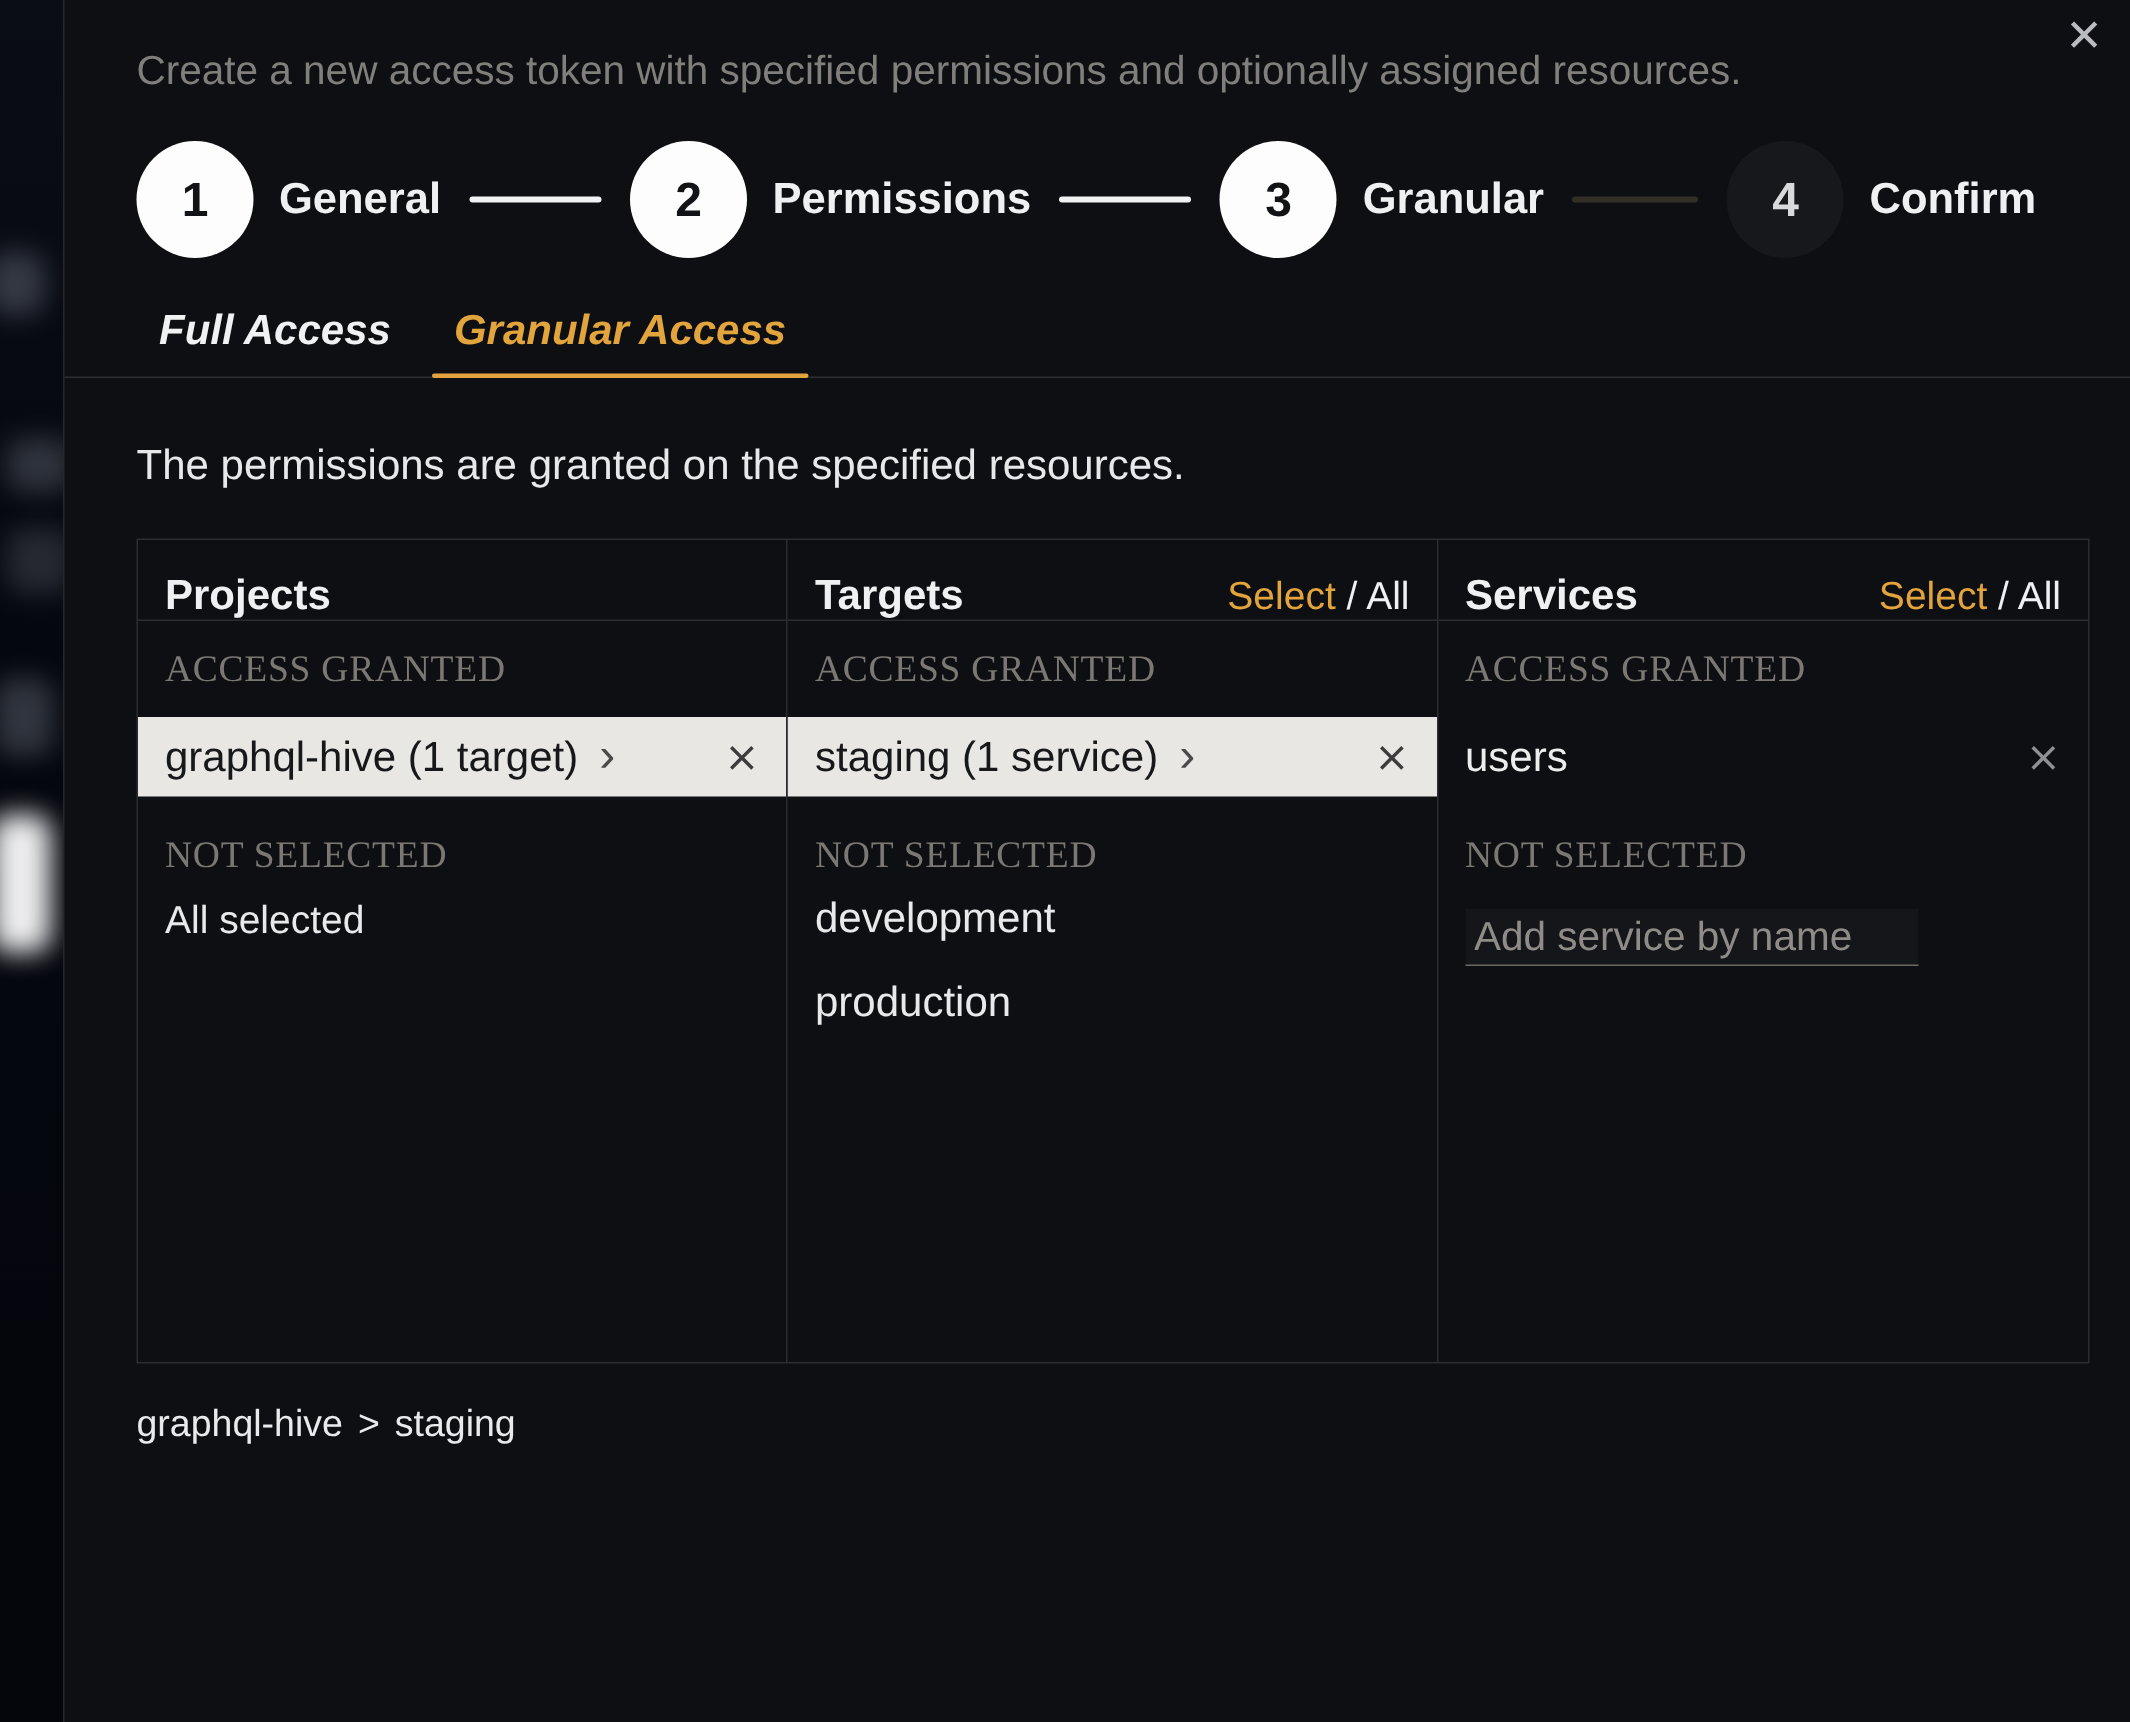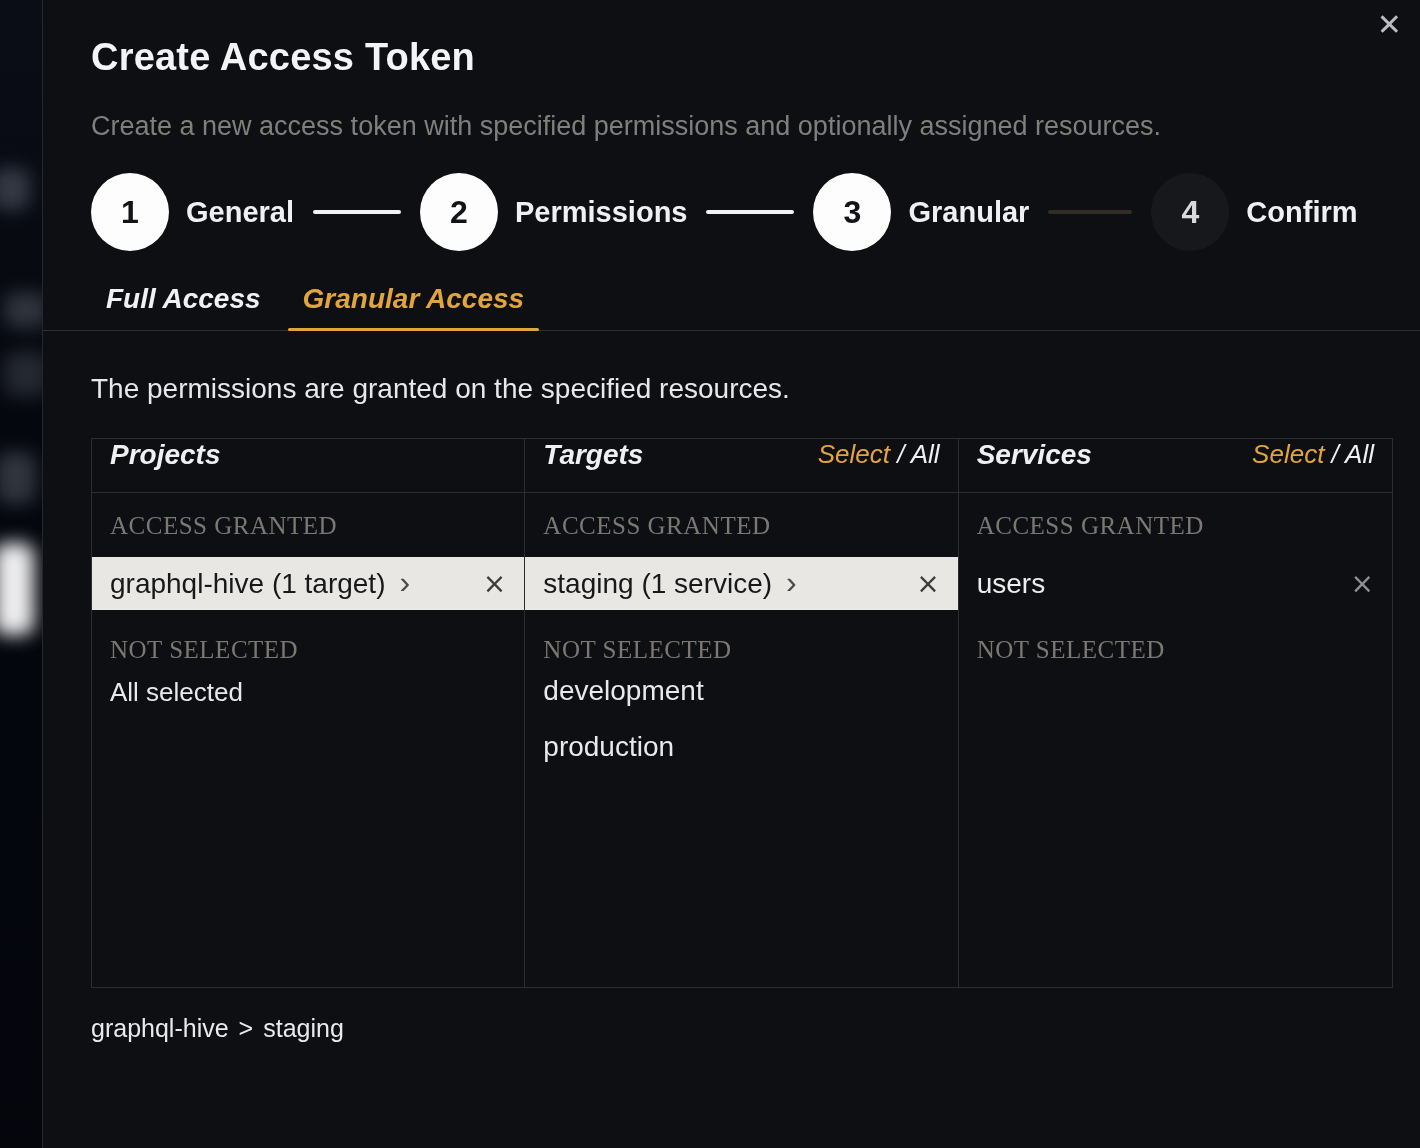--- a/index.html
+++ b/index.html
@@ -73,22 +73,22 @@
   .description{margin-top:42px;font-size:28px;color:#e7e8ea;}
   
   .selector{
     margin-top:33px;height:550px;width:1302px;
     border:1px solid var(--border);
     display:grid;grid-template-columns:1fr 1fr 1fr;
   }
   .col{display:flex;flex-direction:column;overflow:hidden;}
   .col:not(:last-child){border-right:1px solid var(--border);}
   .col-header{
-    height:54px;flex:none;display:flex;align-items:flex-start;justify-content:space-between;
-    padding:0 18px;border-bottom:1px solid var(--border);font-style:italic;
+    height:54px;flex:none;display:flex;align-items:flex-end;justify-content:space-between;
+    padding:0 18px;border-bottom:1px solid var(--border);
   }
   .col-title{font-size:28px;font-weight:700;color:#eef0f2;}
   .select-links{font-size:26px;color:#eef0f2;white-space:nowrap;}
   .select-link{color:var(--accent);cursor:pointer;}
   .all-link{color:#eef0f2;cursor:pointer;}
   .sep{color:#eef0f2;}
   .group-label{
     margin:20px 18px 0;font-size:25px;color:var(--muted);
     letter-spacing:.5px;height:26px;line-height:26px;font-family:Liberation Serif, serif;
   }
@@ -125,21 +125,20 @@
   <div class="blob blob-2"></div>
   <div class="blob blob-3"></div>
   <div class="blob blob-4"></div>
   <div class="blob blob-5"></div>
 </div>
 
 <div class="modal">
 
   <button class="close-btn">✕</button>
 
-  <h1 class="title">Create Access Token</h1>
   <p class="subtitle">Create a new access token with specified permissions and optionally assigned resources.</p>
 
   <div class="stepper">
     <div class="step">
       <div class="step-circle">1</div>
       <div class="step-label">General</div>
     </div>
     <div class="step-line"></div>
     <div class="step">
       <div class="step-circle">2</div>
@@ -205,20 +204,21 @@
         <span class="select-links">
           <span class="select-link">Select</span><span class="sep"> / </span><span class="all-link">All</span>
         </span>
       </div>
       <div class="group-label">ACCESS GRANTED</div>
       <div class="row plain">
         <span>users</span>
         <span class="remove">×</span>
       </div>
       <div class="group-label not-selected">NOT SELECTED</div>
+      <input class="service-input" type="text" placeholder="Add service by name" style="">
     </div>
 
   </div>
 
   <div class="breadcrumb">
     <span>graphql-hive</span><span class="crumb-sep">&gt;</span><span>staging</span>
   </div>
 
 </div>
 

